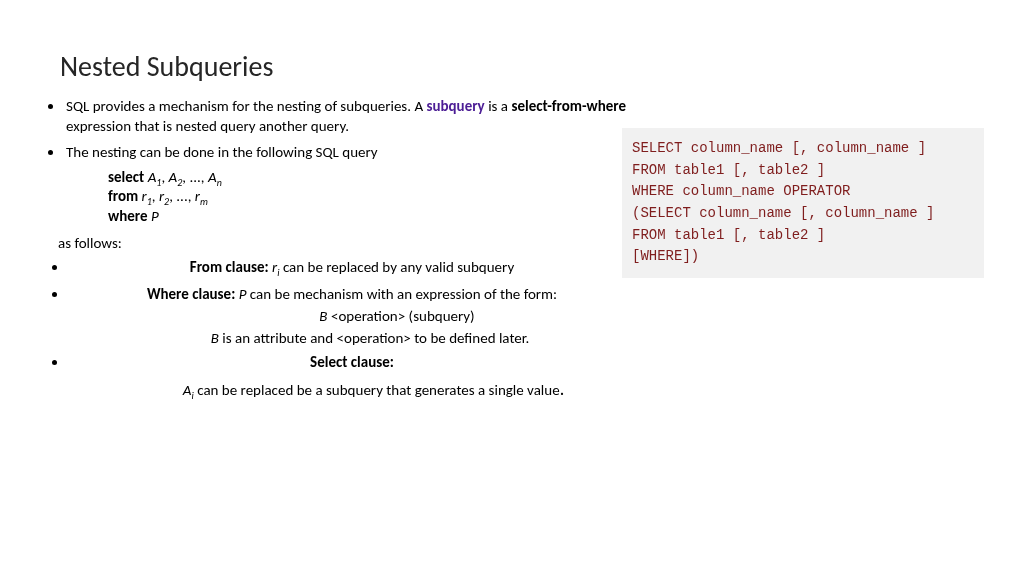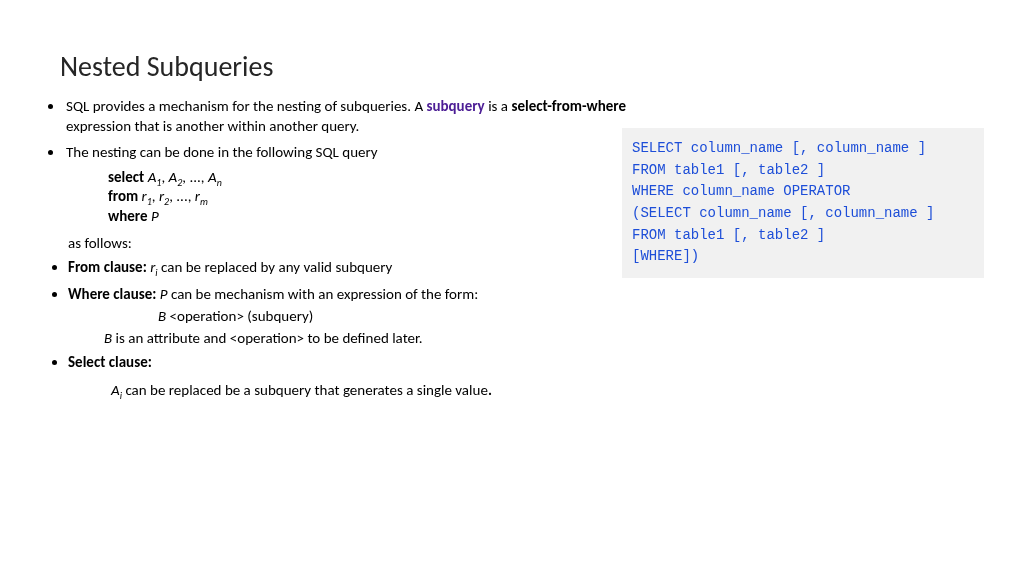--- a/index.html
+++ b/index.html
@@ -33,62 +33,63 @@
 ul.top > li {
   margin-bottom: 6px;
   padding-left: 2px;
 }
 ul.sub {
   margin: 4px 0 0 0;
   padding-left: 22px;
 }
 ul.sub > li {
   margin-bottom: 4px;
+  text-align: center;
 }
 .bold { font-weight: 700; }
 .term { color: #4c1d95; font-weight: 700; }
 .query-block {
   margin: 6px 0 8px 62px;
   line-height: 1.15;
 }
 .query-block .kw { font-weight: 700; }
 .ital { font-style: italic; }
 .sub-sm { font-size: 10px; vertical-align: sub; font-style: italic; }
 .indent1 { margin-left: 26px; }
-.as-follows { margin: 6px 0 4px 22px; }
+.as-follows { margin: 6px 0 4px 12px; }
 .op-line { margin-left: 90px; margin-top: 2px; }
 .b-line { margin-left: 36px; margin-top: 2px; }
 .a-line { margin-left: 43px; margin-top: 4px; font-size: 15px; }
 .code-box {
   position: absolute;
   top: 128px;
   right: 40px;
   width: 344px;
   background: #f1f1f1;
   font-family: Consolas, "Courier New", monospace;
   font-size: 14px;
-  color: #1d4ed8;
+  color: #7f1d1d;
   padding: 10px 8px 10px 10px;
   line-height: 1.55;
   white-space: pre;
 }
 .left-col {
   width: 590px;
 }
 </style>
 </head>
 <body>
 
 <div class="slide">
   <h1>Nested Subqueries</h1>
 
   <div class="left-col">
     <ul class="top">
       <li>
-        <span>SQL provides a mechanism for the nesting of subqueries. A </span><span class="term">subquery</span><span> is a </span><span class="bold">select-from-where</span><span> expression that is another within another query.</span>
+        <span>SQL provides a mechanism for the nesting of subqueries. A </span><span class="term">subquery</span><span> is a </span><span class="bold">select-from-where</span><span> expression that is nested query another query.</span>
       </li>
       <li>
         <span>The nesting can be done in the following SQL query</span>
       </li>
     </ul>
 
     <div class="query-block">
       <div><span class="kw">select</span> <span class="ital">A</span><span class="sub-sm">1</span>, <span class="ital">A</span><span class="sub-sm">2</span>, ..., <span class="ital">A</span><span class="sub-sm">n</span></div>
       <div><span class="kw">from</span> <span class="ital">r</span><span class="sub-sm">1</span>, <span class="ital">r</span><span class="sub-sm">2</span>, ..., <span class="ital">r</span><span class="sub-sm">m</span></div>
       <div><span class="kw">where</span> <span class="ital">P</span></div>

